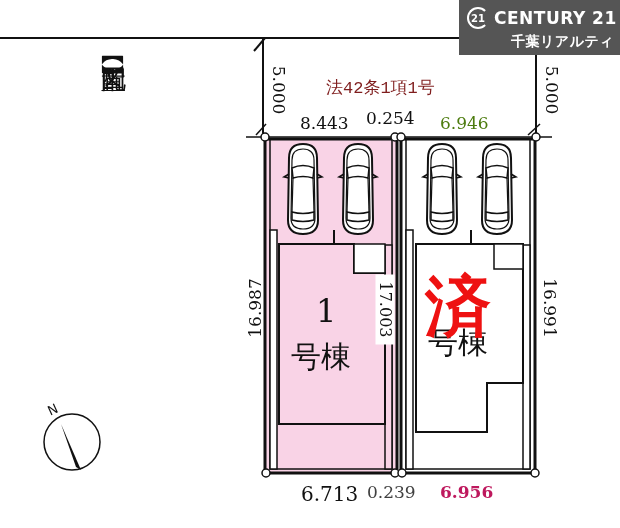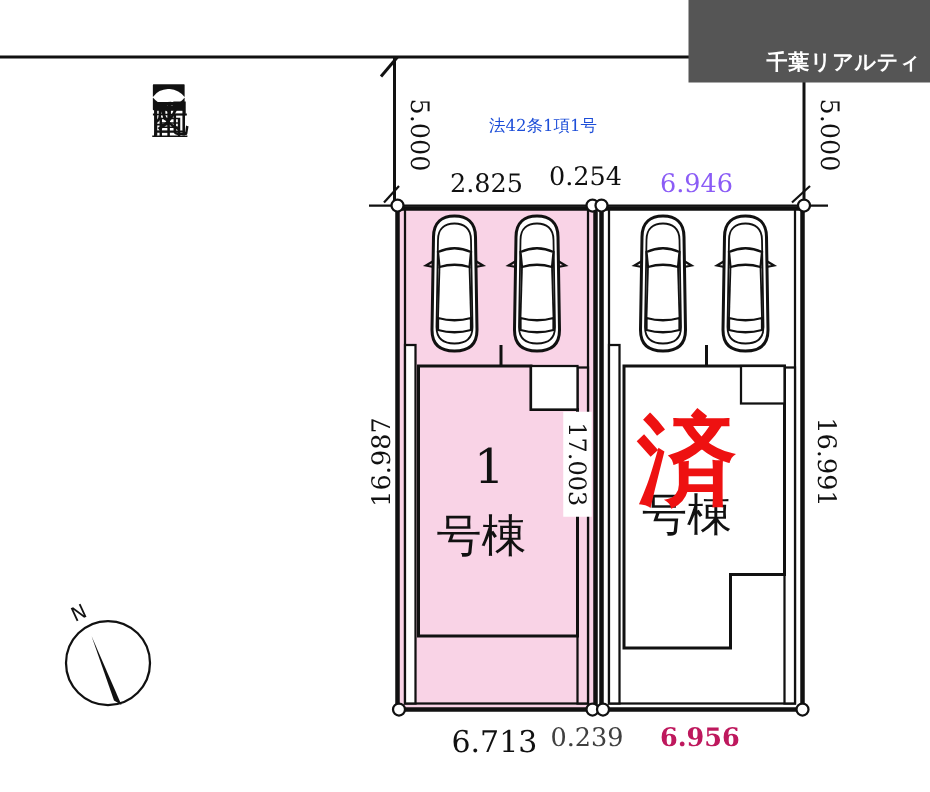--- a/index.html
+++ b/index.html
@@ -94,37 +94,41 @@
     </g>
 
     <g>
       <circle cx="72" cy="442" r="28" fill="none" stroke="#111" stroke-width="1.5"></circle>
       <polygon points="61,424 81,470 76,467" fill="#111"></polygon>
     </g>
   </svg>
 
   
   <div class="brand">
+    <div class="brand-row">
+      <span class="brand-logo">21</span>
+      <span class="brand-name">CENTURY 21</span>
+    </div>
     <span class="brand-sub">千葉リアルティー</span>
   </div>
 
   
   <div class="title-v">【配置図】</div>
 
   
-  <div style="position:absolute;left:326px;top:76px;font-size:11px;color:#1d4ed8;">法42条1項1号</div>
+  <div style="position:absolute;left:326px;top:76px;font-size:17px;color:#7f1d1d;font-family:Liberation Mono, monospace;">法42条1項1号</div>
 
   
   <div style="position:absolute;left:254px;top:80px;font-size:17px;color:#111;transform:rotate(90deg);transform-origin:center;width:50px;text-align:center;">5.000</div>
   <div style="position:absolute;left:527px;top:80px;font-size:17px;color:#111;transform:rotate(90deg);transform-origin:center;width:50px;text-align:center;">5.000</div>
 
   
-  <div style="position:absolute;left:300px;top:113px;font-size:17px;color:#111;">2.825</div>
+  <div style="position:absolute;left:300px;top:113px;font-size:17px;color:#111;">8.443</div>
   <div style="position:absolute;left:366px;top:108px;font-size:17px;color:#111;">0.254</div>
-  <div style="position:absolute;left:440px;top:113px;font-size:17px;color:#8b5cf6;">6.946</div>
+  <div style="position:absolute;left:440px;top:113px;font-size:17px;color:#4d7c0f;">6.946</div>
 
   
   <div style="position:absolute;left:301px;top:482px;font-size:20px;color:#111;">6.713</div>
   <div style="position:absolute;left:367px;top:482px;font-size:17px;color:#404040;">0.239</div>
   <div style="position:absolute;left:440px;top:482px;font-size:17px;color:#be185d;font-weight:bold;">6.956</div>
 
   
   <div style="position:absolute;left:220px;top:298px;font-size:17px;color:#111;transform:rotate(-90deg);width:70px;text-align:center;">16.987</div>
   <div style="position:absolute;left:350px;top:300px;font-size:16px;color:#111;transform:rotate(90deg);width:70px;text-align:center;background:#fff;">17.003</div>
   <div style="position:absolute;left:515px;top:298px;font-size:17px;color:#111;transform:rotate(90deg);width:70px;text-align:center;">16.991</div>

